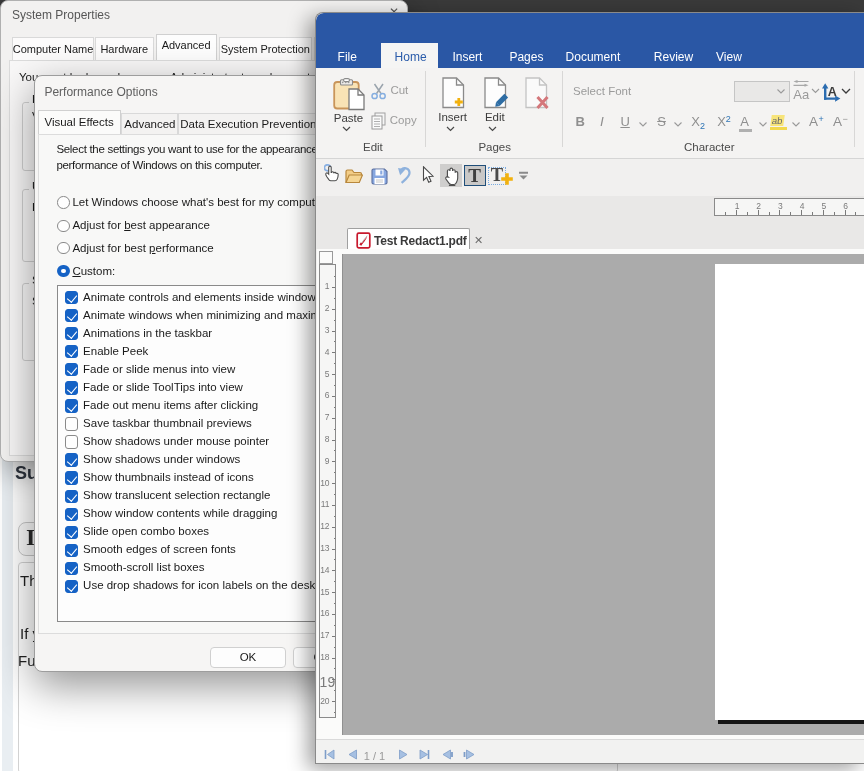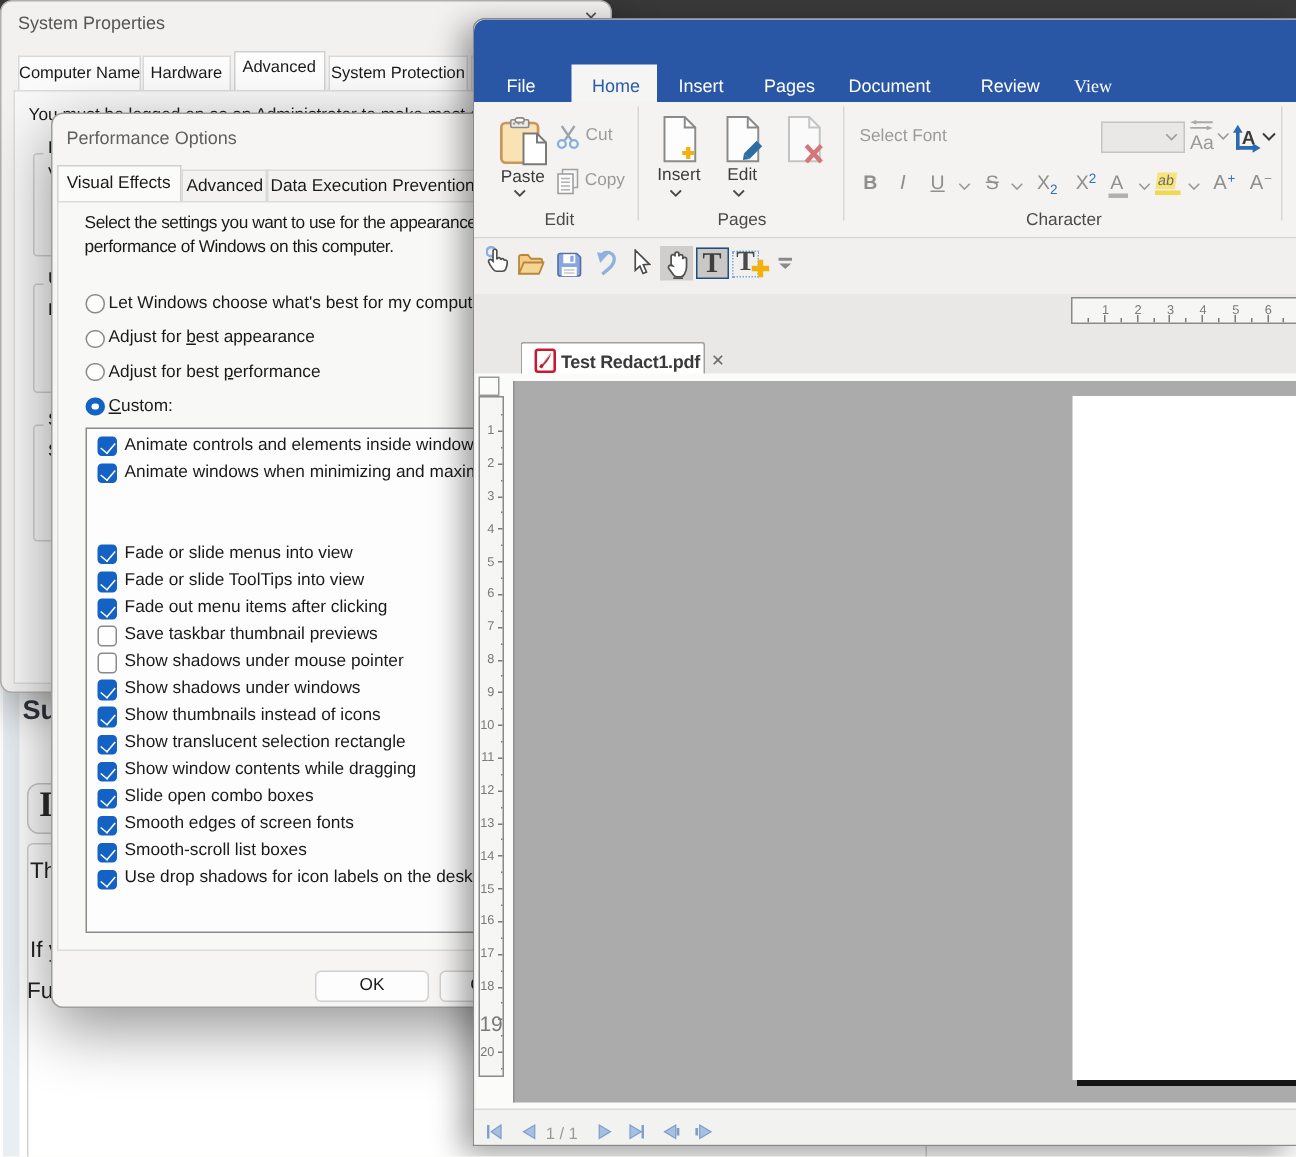--- a/index.html
+++ b/index.html
@@ -69,20 +69,28 @@
 
   <div class="abs" id="listbox" style="left:22.1px;top:209px;width:352px;height:337px;background:#fdfdfd;border:1px solid #8a8a8a;overflow:hidden;">
     <div class="row" style="top:3.00px;">
         <span class="cb on"></span>
         <span class="cblab">Animate controls and elements inside windows</span>
       </div>
     <div class="row" style="top:21.03px;">
         <span class="cb on"></span>
         <span class="cblab">Animate windows when minimizing and maximizing</span>
       </div>
+    <div class="row" style="top:39.06px;">
+        <span class="cb on"></span>
+        <span class="cblab">Animations in the taskbar</span>
+      </div>
+    <div class="row" style="top:57.09px;">
+        <span class="cb on"></span>
+        <span class="cblab">Enable Peek</span>
+      </div>
     <div class="row" style="top:75.12px;">
         <span class="cb on"></span>
         <span class="cblab">Fade or slide menus into view</span>
       </div>
     <div class="row" style="top:93.15px;">
         <span class="cb on"></span>
         <span class="cblab">Fade or slide ToolTips into view</span>
       </div>
     <div class="row" style="top:111.18px;">
         <span class="cb on"></span>
@@ -137,21 +145,21 @@
 <div class="abs" id="pdfwin" style="z-index:20;left:314.5px;top:12px;width:550px;height:752px;background:#f1f0ef;border:1px solid #8a8a8a;border-right:none;border-radius:8px 0 0 0;box-shadow:-7px 5px 20px rgba(0,0,0,0.38);overflow:hidden;">
 
   <div class="abs" style="left:0px;top:0;width:550px;height:55px;background:#2a57a5;border-radius:8px 0 0 0;"></div>
   <div class="abs" style="left:65.5px;top:29.8px;width:56.7px;height:25.2px;background:#f5f5f4;"></div>
   <div class="abs tabtxt" style="left:22.1px;top:37px;">File</div>
   <div class="abs tabtxt" style="left:79.1px;top:37px;color:#2b5caa;">Home</div>
   <div class="abs tabtxt" style="left:136.9px;top:37px;">Insert</div>
   <div class="abs tabtxt" style="left:193.9px;top:37px;">Pages</div>
   <div class="abs tabtxt" style="left:250.1px;top:37px;">Document</div>
   <div class="abs tabtxt" style="left:338.3px;top:37px;">Review</div>
-  <div class="abs tabtxt" style="left:400.5px;top:37px;font-family:Liberation Serif, serif;">View</div>
+  <div class="abs tabtxt" style="left:400.5px;top:37px;">View</div>
 
   <div class="abs" id="ribbon" style="left:0px;top:55px;width:550px;height:91px;background:#f4f3f2;border-bottom:1px solid #d5d5d5;">
     <div class="abs glab" style="left:47.5px;top:73.2px;">Edit</div>
     <div class="abs glab" style="left:162.9px;top:73.2px;">Pages</div>
     <div class="abs glab" style="left:368.5px;top:73.2px;">Character</div>
     <div class="abs vsep" style="left:109.5px;"></div>
     <div class="abs vsep" style="left:246.5px;"></div>
     <div class="abs vsep" style="left:538.7px;"></div>
 
     <svg class="abs" style="left:17px;top:9.5px;" width="32" height="33" viewBox="0 0 32 33">

